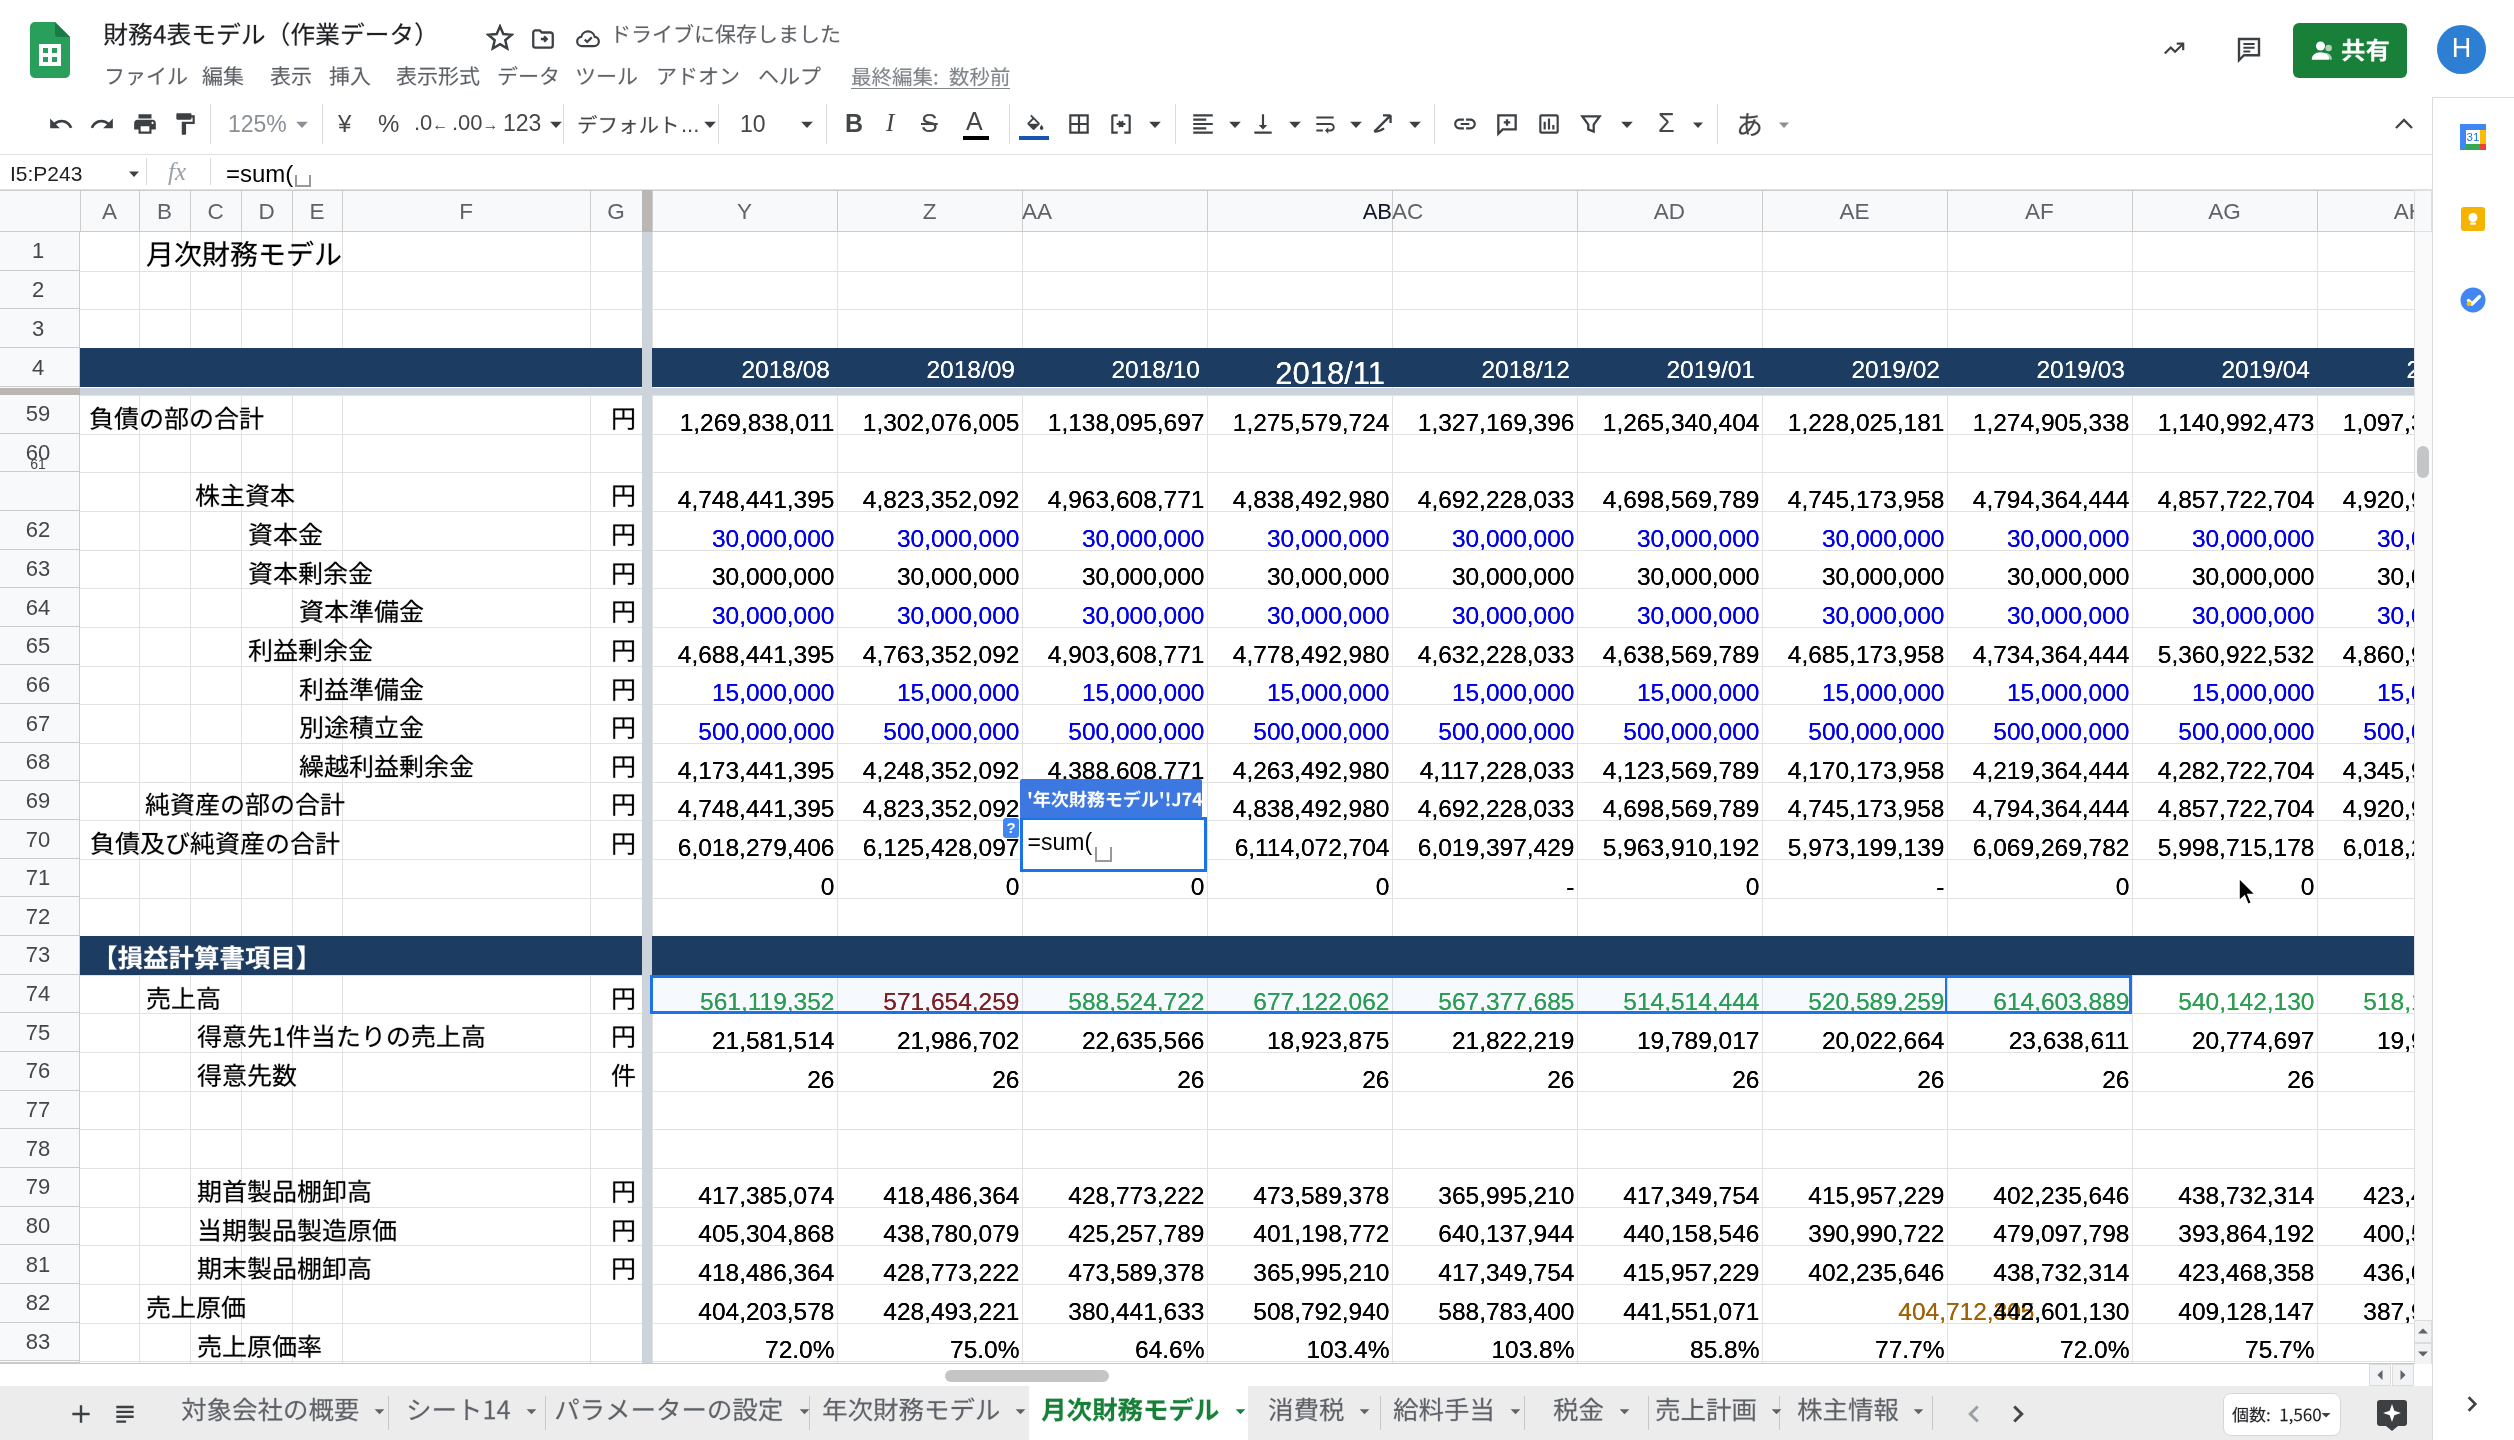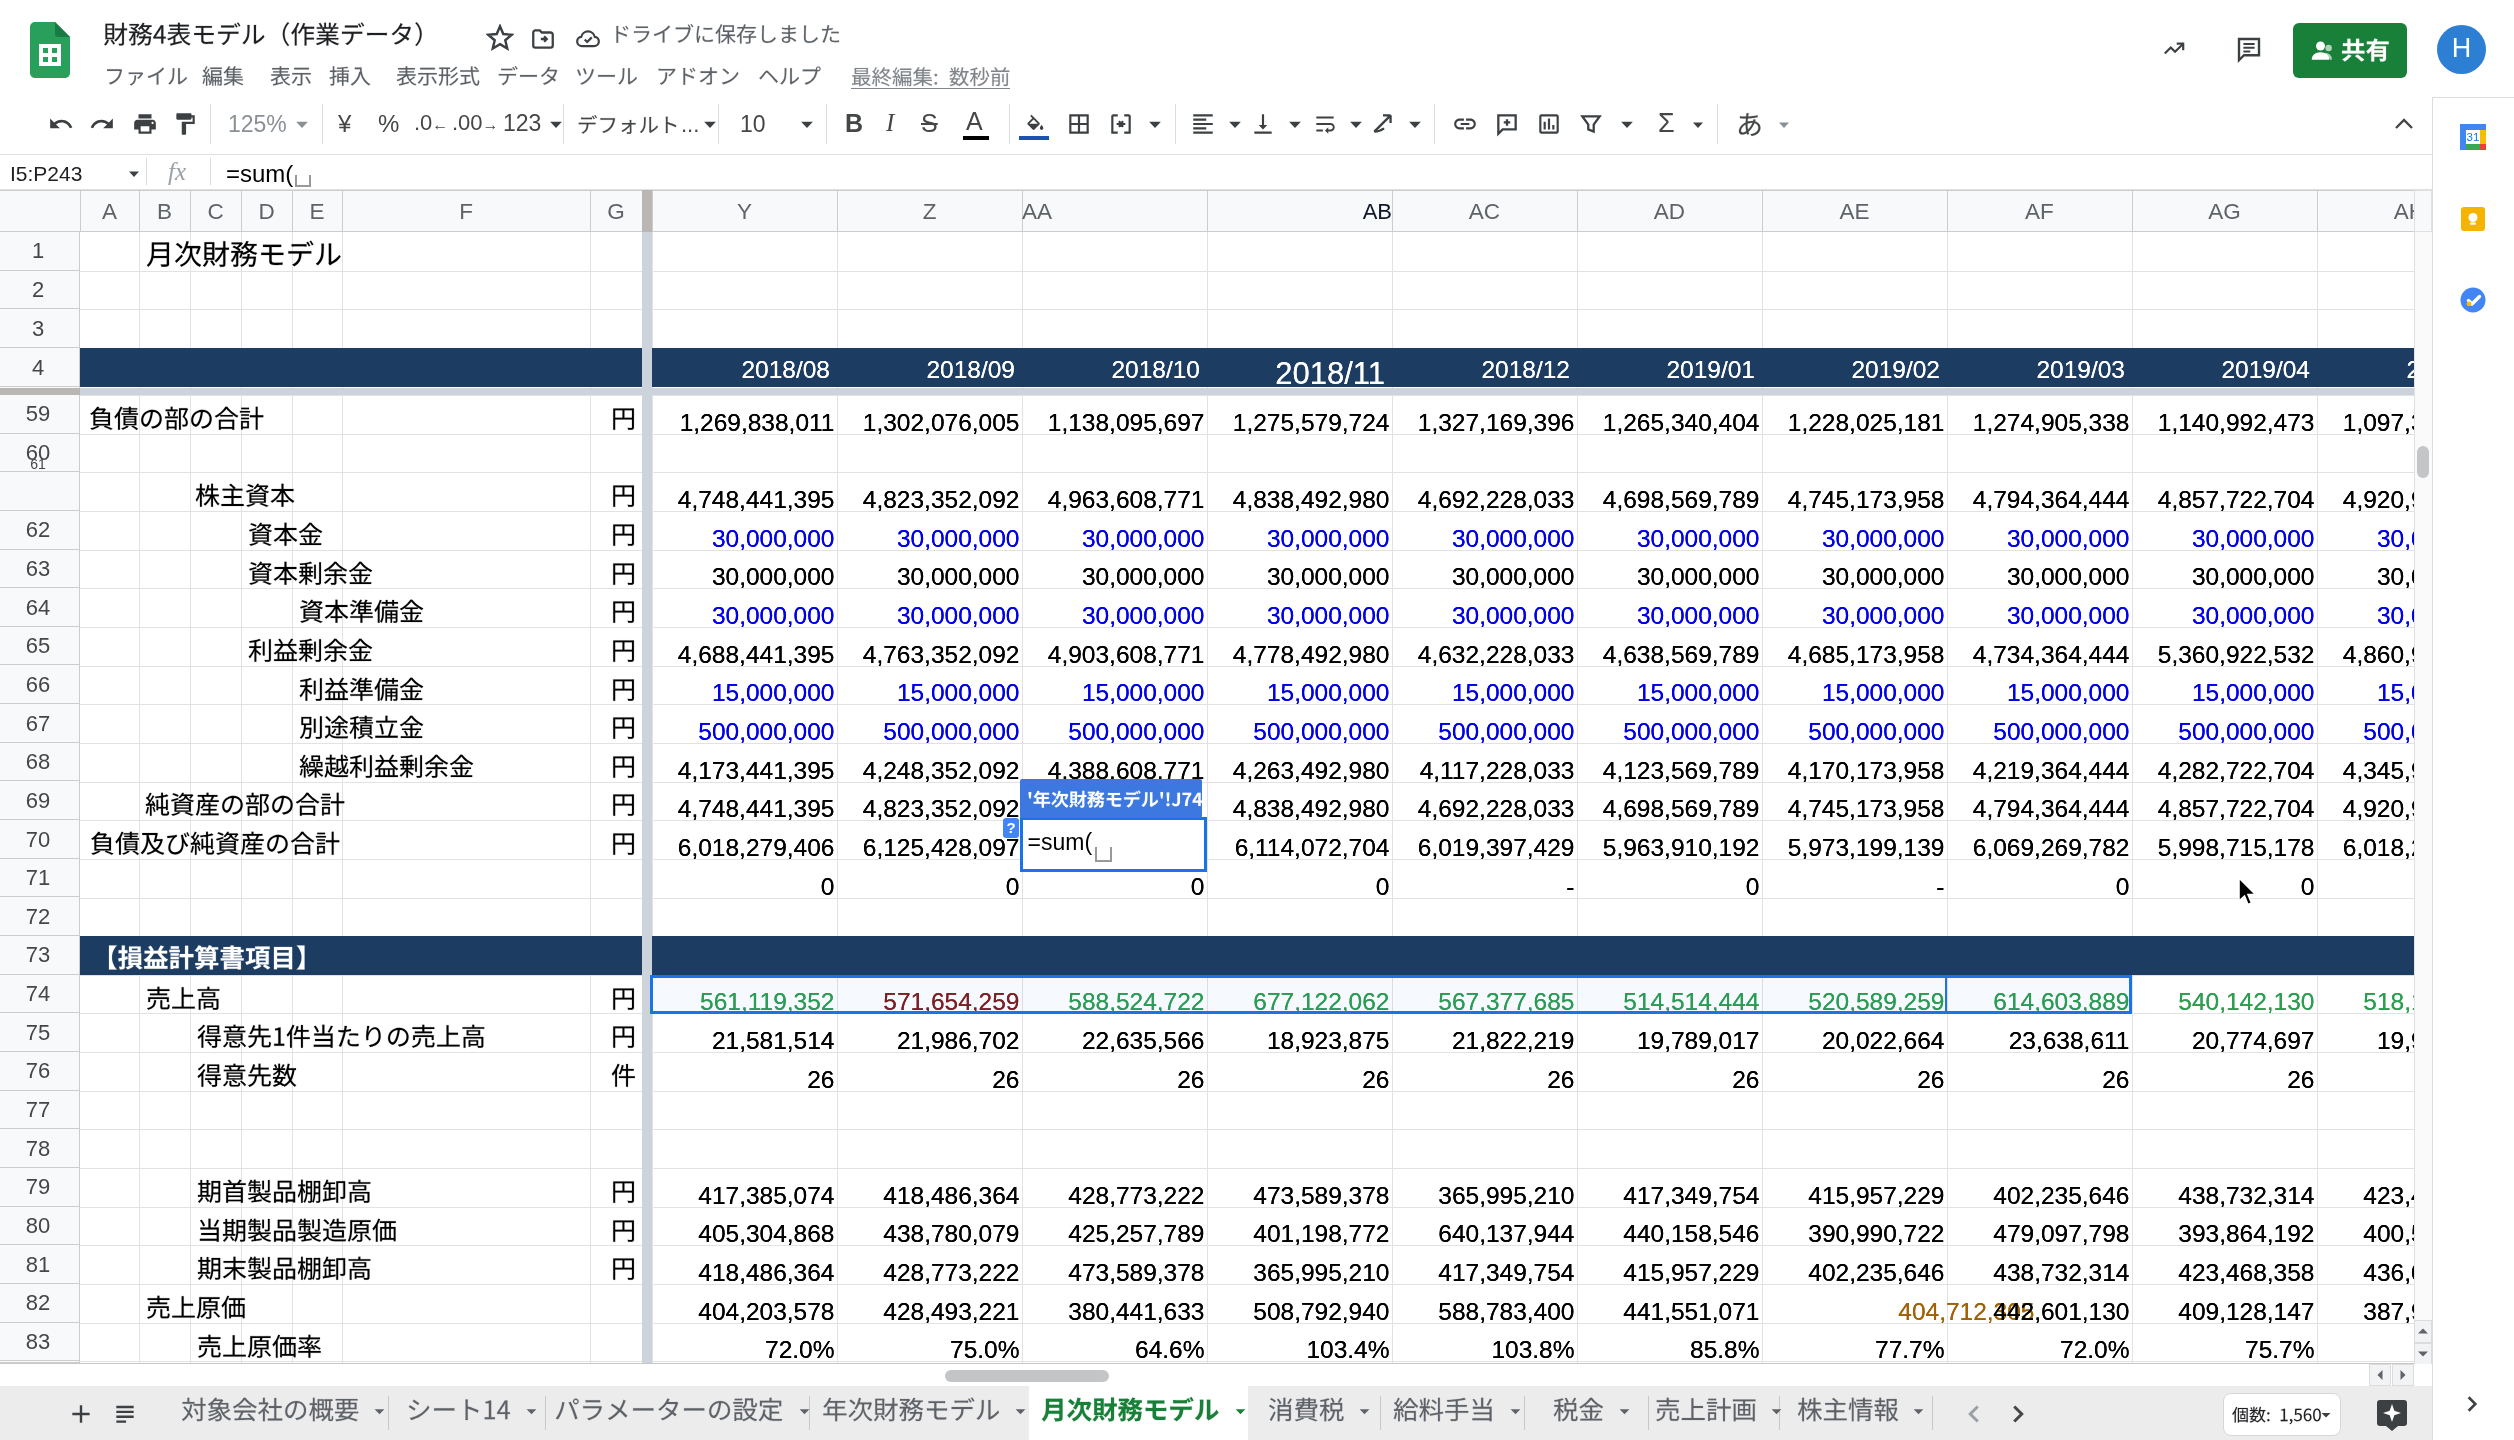--- a/index.html
+++ b/index.html
@@ -179,21 +179,21 @@
 <div class="lat" style="left:590px;top:199.0px;width:52px;text-align:center;font-size:22.5px;color:#5f6368">G</div>
 <div class="abs" style="left:652.0px;top:190.0px;width:1px;height:42.0px;background:#cdcdcd"></div>
 <div class="lat" style="left:652.0px;top:199.0px;width:185.0px;text-align:center;font-size:22.5px;color:#5f6368">Y</div>
 <div class="abs" style="left:837.0px;top:190.0px;width:1px;height:42.0px;background:#cdcdcd"></div>
 <div class="lat" style="left:837.0px;top:199.0px;width:185.0px;text-align:center;font-size:22.5px;color:#5f6368">Z</div>
 <div class="abs" style="left:1022.0px;top:190.0px;width:1px;height:42.0px;background:#cdcdcd"></div>
 <div class="lat" style="left:1022.0px;top:199.0px;width:185.0px;text-align:left;font-size:22.5px;color:#5f6368">AA</div>
 <div class="abs" style="left:1207.0px;top:190.0px;width:1px;height:42.0px;background:#cdcdcd"></div>
 <div class="lat" style="left:1207.0px;top:199.0px;width:185.0px;text-align:right;font-size:22px;color:#0f172a">AB</div>
 <div class="abs" style="left:1392.0px;top:190.0px;width:1px;height:42.0px;background:#cdcdcd"></div>
-<div class="lat" style="left:1392.0px;top:199.0px;width:185.0px;text-align:center;font-size:22.5px;color:#5f6368">AC</div>
+<div class="lat" style="left:1392.0px;top:199.0px;width:185.0px;text-align:left;font-size:22.5px;color:#5f6368">AC</div>
 <div class="abs" style="left:1577.0px;top:190.0px;width:1px;height:42.0px;background:#cdcdcd"></div>
 <div class="lat" style="left:1577.0px;top:199.0px;width:185.0px;text-align:center;font-size:22.5px;color:#5f6368">AD</div>
 <div class="abs" style="left:1762.0px;top:190.0px;width:1px;height:42.0px;background:#cdcdcd"></div>
 <div class="lat" style="left:1762.0px;top:199.0px;width:185.0px;text-align:center;font-size:22.5px;color:#5f6368">AE</div>
 <div class="abs" style="left:1947.0px;top:190.0px;width:1px;height:42.0px;background:#cdcdcd"></div>
 <div class="lat" style="left:1947.0px;top:199.0px;width:185.0px;text-align:center;font-size:22.5px;color:#5f6368">AF</div>
 <div class="abs" style="left:2132.0px;top:190.0px;width:1px;height:42.0px;background:#cdcdcd"></div>
 <div class="lat" style="left:2132.0px;top:199.0px;width:185.0px;text-align:center;font-size:22.5px;color:#5f6368">AG</div>
 <div class="abs" style="left:2317.0px;top:190.0px;width:1px;height:42.0px;background:#cdcdcd"></div>
 <div class="lat" style="left:2317.0px;top:199.0px;width:185.0px;text-align:center;font-size:22.5px;color:#5f6368">AH</div>

